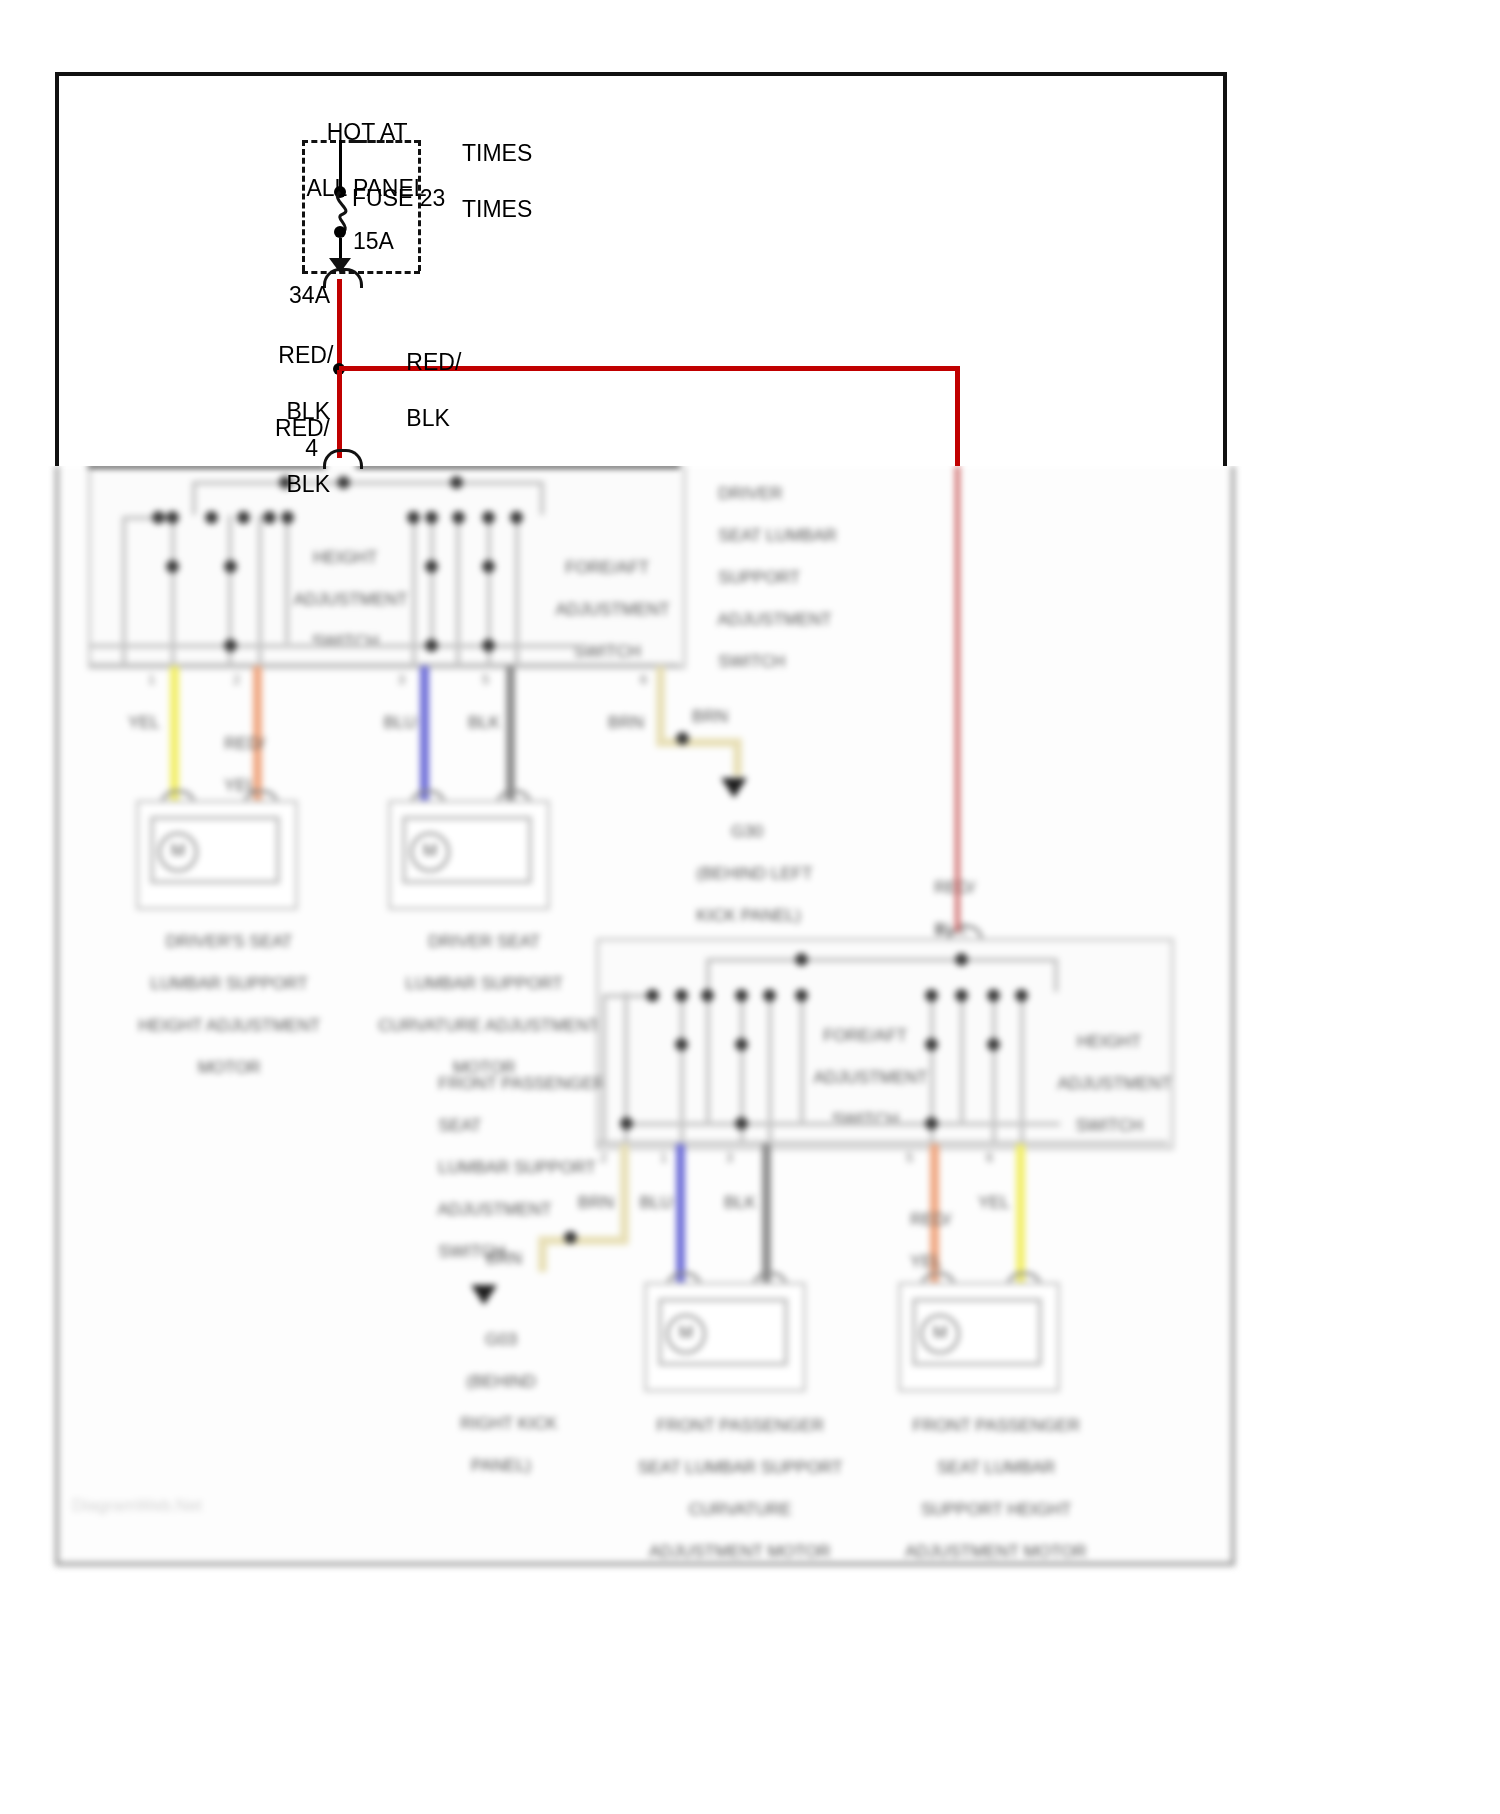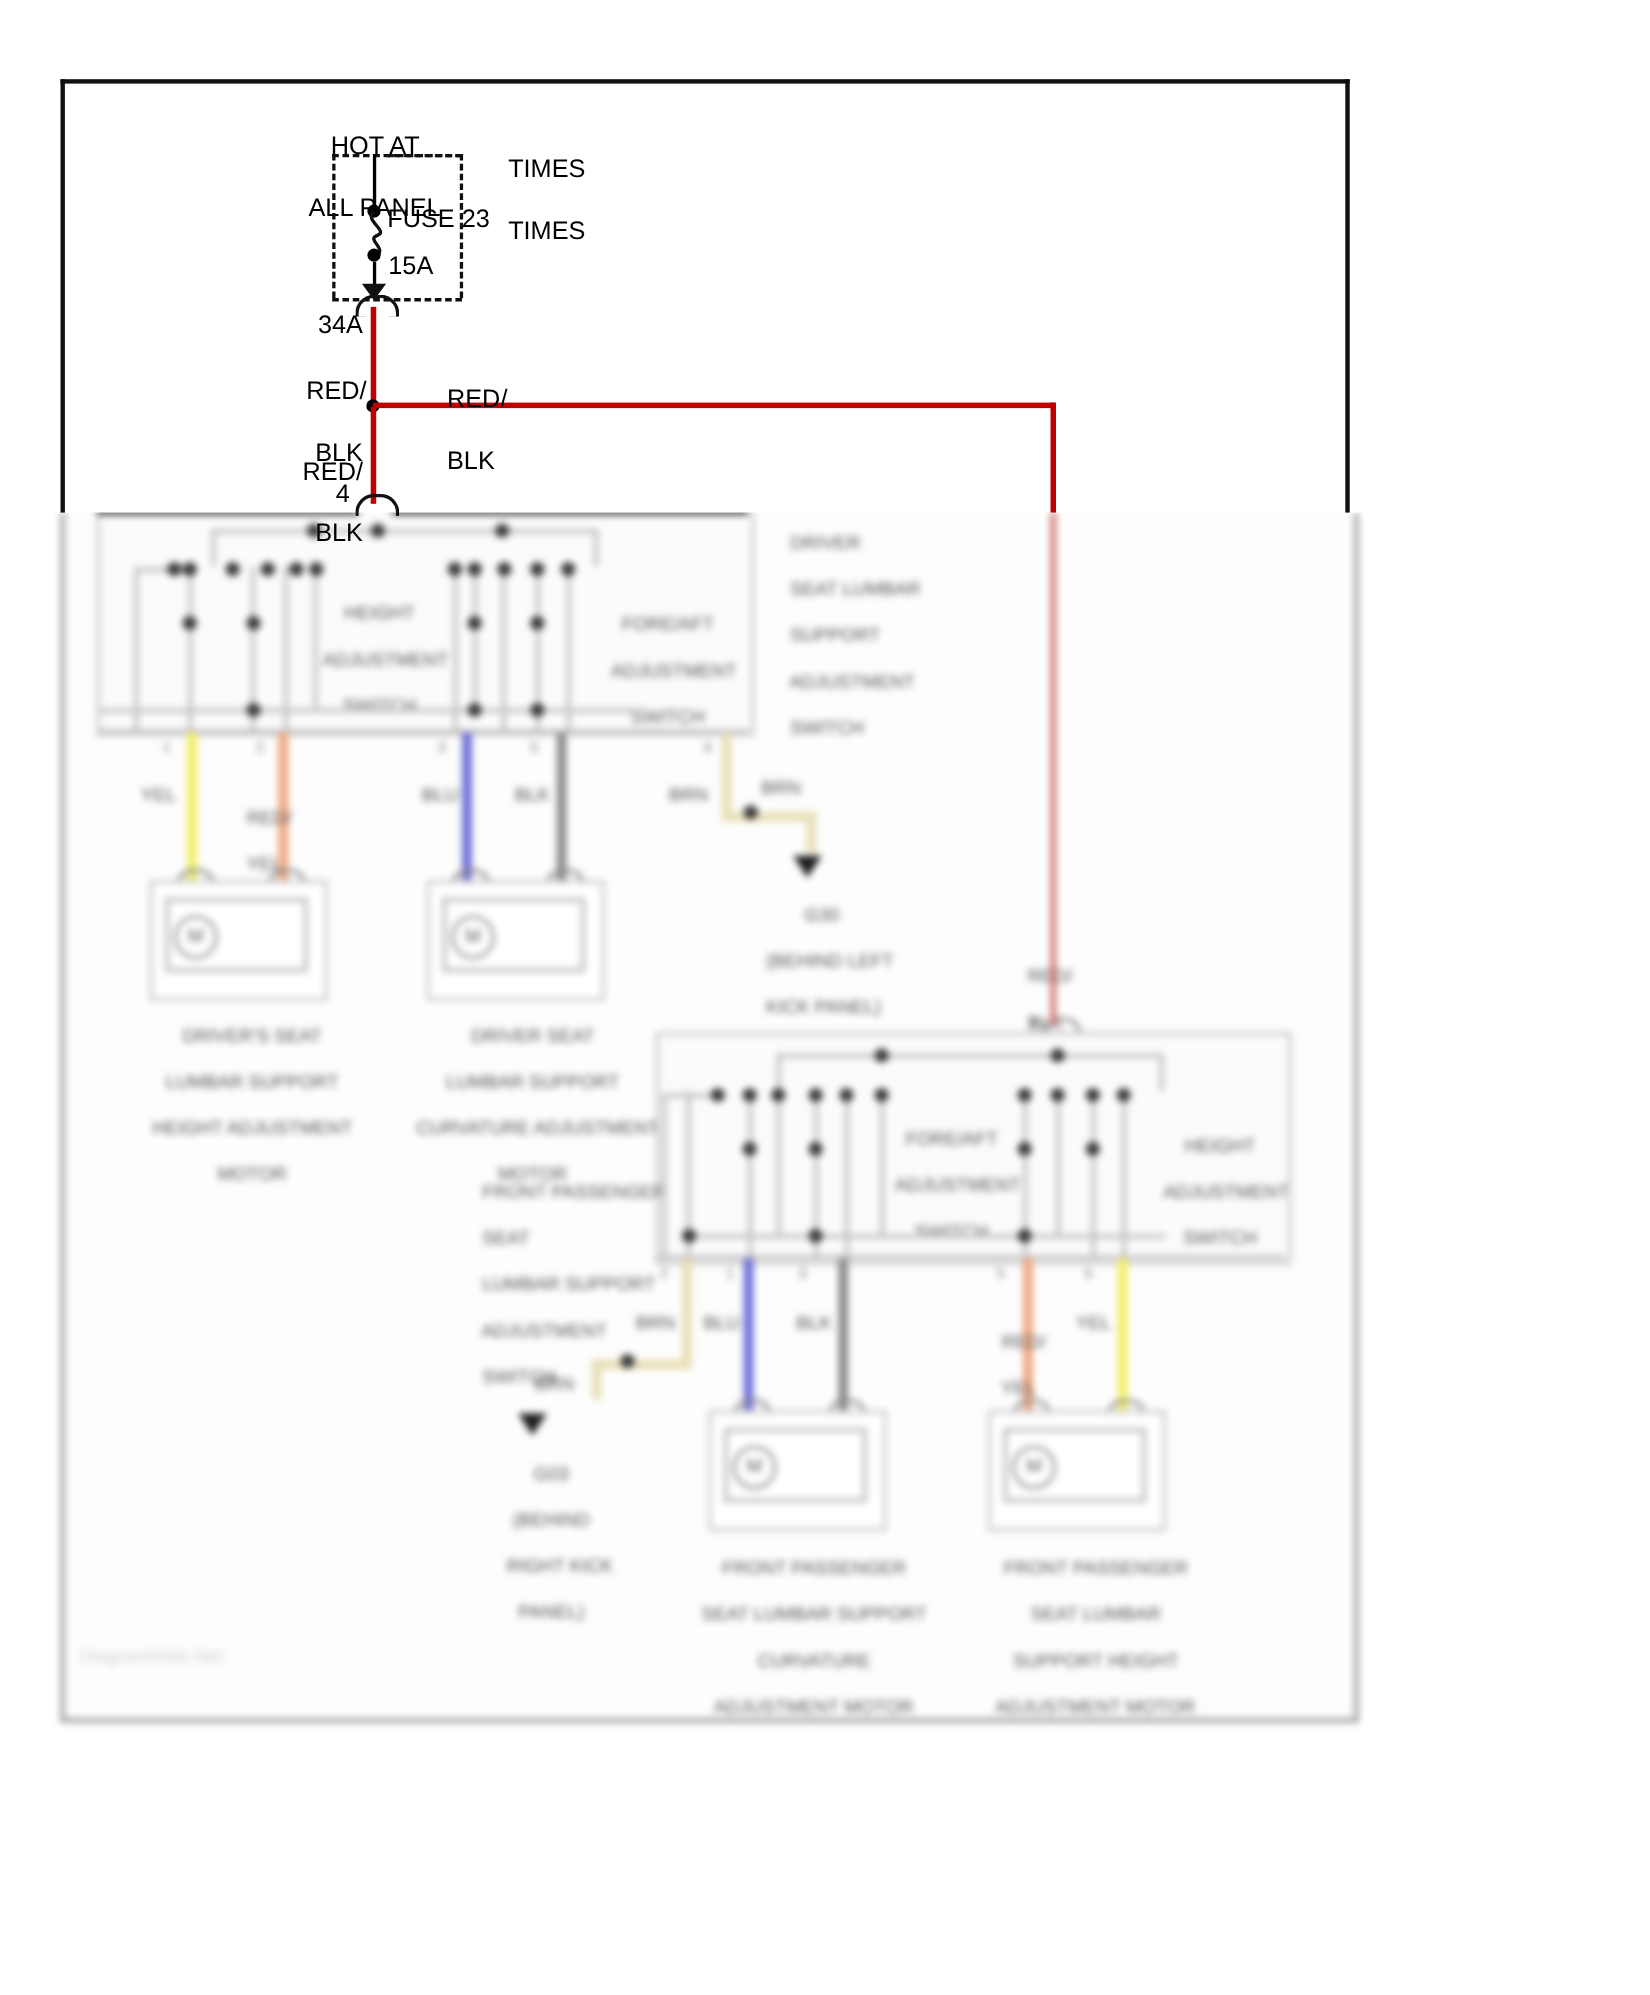--- a/index.html
+++ b/index.html
@@ -353,21 +353,21 @@
 
   </div>
   </div>
 
   <div id="sharp">
 
     <div class="frame-top"></div>
     <div class="frame-left"></div>
     <div class="frame-right"></div>
 
-    <div class="lbl c" style="left:232px;top:90px;width:180px;font-size:23px;line-height:28px;">
+    <div class="lbl c" style="left:258px;top:90px;width:180px;font-size:23px;line-height:28px;">
       <span>HOT AT</span><br>
       <span>ALL PANEL</span>
     </div>
 
     <div class="dash-h" style="left:302px;top:140px;width:118px;"></div>
     <div class="dash-h" style="left:352px;top:140px;width:68px;"></div>
     <div class="dash-v" style="left:302px;top:140px;height:131px;"></div>
     <div class="dash-v" style="left:418px;top:140px;height:131px;"></div>
     <div class="dash-h" style="left:302px;top:271px;width:118px;"></div>
 

